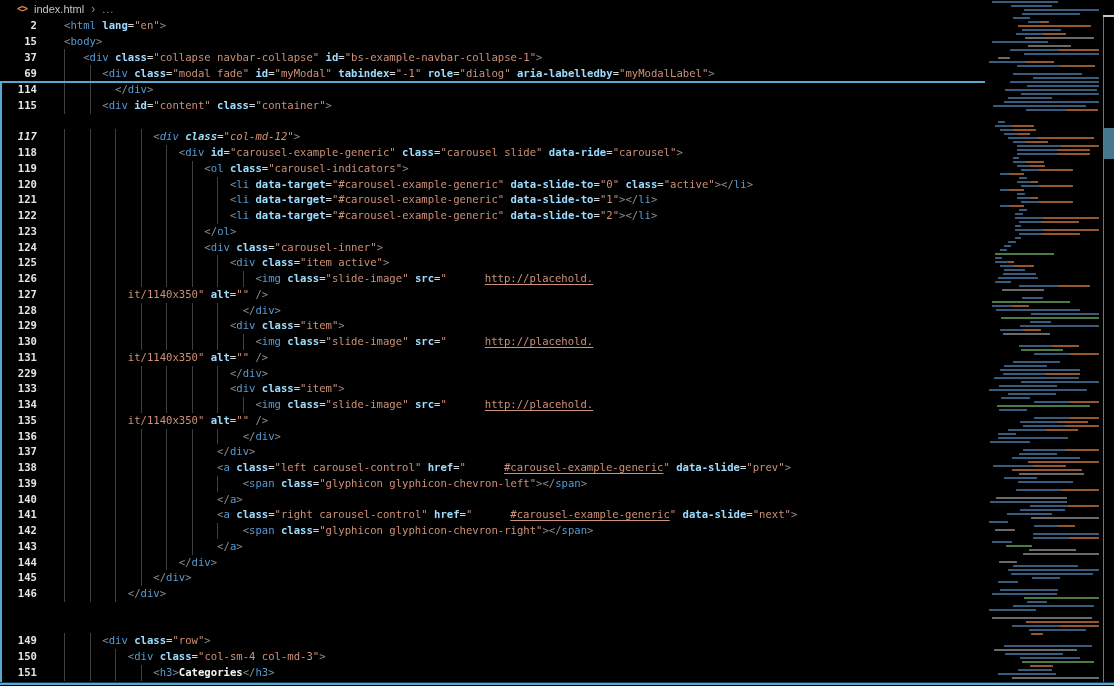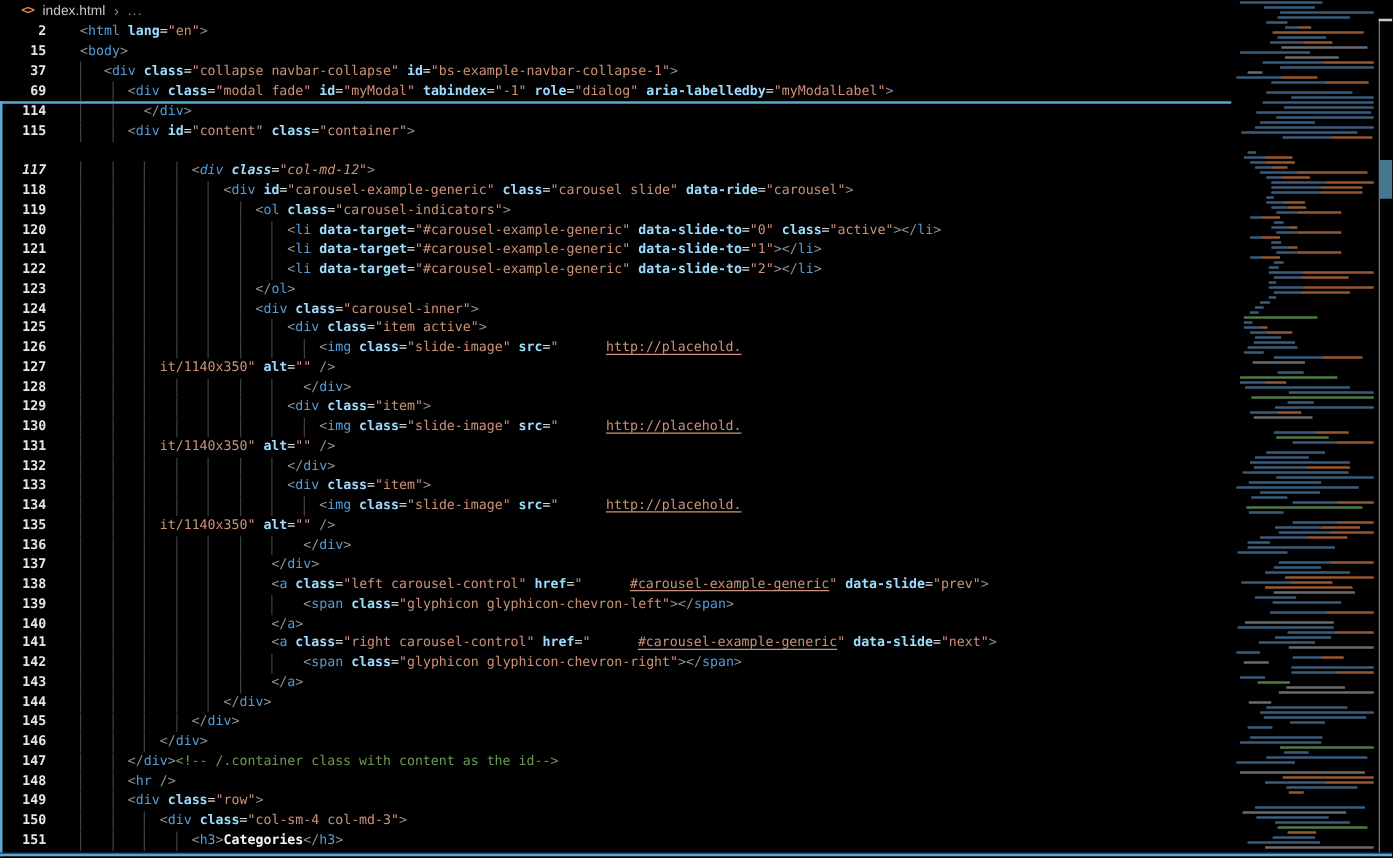--- a/index.html
+++ b/index.html
@@ -133,21 +133,21 @@
       </div>
       <div class="row" style="top: 334px; height: 15.75px; line-height: 15.75px;">
         <span class="ln">130</span>
         <span class="txt" style="padding-left: 191.4px;"><i class="guide" style="left: 0px;"></i><i class="guide" style="left: 25.52px;"></i><i class="guide" style="left: 51.04px;"></i><i class="guide" style="left: 76.56px;"></i><i class="guide" style="left: 102.08px;"></i><i class="guide" style="left: 127.6px;"></i><i class="guide" style="left: 153.12px;"></i><i class="guide" style="left: 178.64px;"></i><span class="tk-p">&lt;</span><span class="tk-t">img</span><span class="tk-a"> class</span><span class="tk-e">=</span><span class="tk-s">"slide-image"</span><span class="tk-a"> src</span><span class="tk-e">=</span><span class="tk-s">"</span><span class="tk-l">http://placehold.</span></span>
       </div>
       <div class="row" style="top: 349.75px; height: 15.75px; line-height: 15.75px;">
         <span class="ln">131</span>
         <span class="txt" style="padding-left: 63.8px;"><i class="guide" style="left: 0px;"></i><i class="guide" style="left: 25.52px;"></i><i class="guide" style="left: 51.04px;"></i><span class="tk-s">it/1140x350"</span><span class="tk-a"> alt</span><span class="tk-e">=</span><span class="tk-s">""</span><span class="tk-p"> /&gt;</span></span>
       </div>
       <div class="row" style="top: 365.5px; height: 15.75px; line-height: 15.75px;">
-        <span class="ln">132</span>
+        <span class="ln">229</span>
         <span class="txt" style="padding-left: 165.88px;"><i class="guide" style="left: 0px;"></i><i class="guide" style="left: 25.52px;"></i><i class="guide" style="left: 51.04px;"></i><i class="guide" style="left: 76.56px;"></i><i class="guide" style="left: 102.08px;"></i><i class="guide" style="left: 127.6px;"></i><i class="guide" style="left: 153.12px;"></i><span class="tk-p">&lt;/</span><span class="tk-t">div</span><span class="tk-p">&gt;</span></span>
       </div>
       <div class="row" style="top: 381.25px; height: 15.75px; line-height: 15.75px;">
         <span class="ln">133</span>
         <span class="txt" style="padding-left: 165.88px;"><i class="guide" style="left: 0px;"></i><i class="guide" style="left: 25.52px;"></i><i class="guide" style="left: 51.04px;"></i><i class="guide" style="left: 76.56px;"></i><i class="guide" style="left: 102.08px;"></i><i class="guide" style="left: 127.6px;"></i><i class="guide" style="left: 153.12px;"></i><span class="tk-p">&lt;</span><span class="tk-t">div</span><span class="tk-a"> class</span><span class="tk-e">=</span><span class="tk-s">"item"</span><span class="tk-p">&gt;</span></span>
       </div>
       <div class="row" style="top: 397px; height: 15.75px; line-height: 15.75px;">
         <span class="ln">134</span>
         <span class="txt" style="padding-left: 191.4px;"><i class="guide" style="left: 0px;"></i><i class="guide" style="left: 25.52px;"></i><i class="guide" style="left: 51.04px;"></i><i class="guide" style="left: 76.56px;"></i><i class="guide" style="left: 102.08px;"></i><i class="guide" style="left: 127.6px;"></i><i class="guide" style="left: 153.12px;"></i><i class="guide" style="left: 178.64px;"></i><span class="tk-p">&lt;</span><span class="tk-t">img</span><span class="tk-a"> class</span><span class="tk-e">=</span><span class="tk-s">"slide-image"</span><span class="tk-a"> src</span><span class="tk-e">=</span><span class="tk-s">"</span><span class="tk-l">http://placehold.</span></span>
       </div>
@@ -191,28 +191,20 @@
         <span class="ln">144</span>
         <span class="txt" style="padding-left: 114.84px;"><i class="guide" style="left: 0px;"></i><i class="guide" style="left: 25.52px;"></i><i class="guide" style="left: 51.04px;"></i><i class="guide" style="left: 76.56px;"></i><i class="guide" style="left: 102.08px;"></i><span class="tk-p">&lt;/</span><span class="tk-t">div</span><span class="tk-p">&gt;</span></span>
       </div>
       <div class="row" style="top: 570.25px; height: 15.75px; line-height: 15.75px;">
         <span class="ln">145</span>
         <span class="txt" style="padding-left: 89.32px;"><i class="guide" style="left: 0px;"></i><i class="guide" style="left: 25.52px;"></i><i class="guide" style="left: 51.04px;"></i><i class="guide" style="left: 76.56px;"></i><span class="tk-p">&lt;/</span><span class="tk-t">div</span><span class="tk-p">&gt;</span></span>
       </div>
       <div class="row" style="top: 586px; height: 15.75px; line-height: 15.75px;">
         <span class="ln">146</span>
         <span class="txt" style="padding-left: 63.8px;"><i class="guide" style="left: 0px;"></i><i class="guide" style="left: 25.52px;"></i><i class="guide" style="left: 51.04px;"></i><span class="tk-p">&lt;/</span><span class="tk-t">div</span><span class="tk-p">&gt;</span></span>
-      </div>
-      <div class="row" style="top: 601.75px; height: 15.75px; line-height: 15.75px;">
-        <span class="ln">147</span>
-        <span class="txt" style="padding-left: 38.28px;"><i class="guide" style="left: 0px;"></i><i class="guide" style="left: 25.52px;"></i><span class="tk-p">&lt;/</span><span class="tk-t">div</span><span class="tk-p">&gt;</span><span class="tk-c">&lt;!-- /.container class with content as the id--&gt;</span></span>
-      </div>
-      <div class="row" style="top: 617.5px; height: 15.75px; line-height: 15.75px;">
-        <span class="ln">148</span>
-        <span class="txt" style="padding-left: 38.28px;"><i class="guide" style="left: 0px;"></i><i class="guide" style="left: 25.52px;"></i><span class="tk-p">&lt;</span><span class="tk-t">hr</span><span class="tk-p"> /&gt;</span></span>
       </div>
       <div class="row" style="top: 633.25px; height: 15.75px; line-height: 15.75px;">
         <span class="ln">149</span>
         <span class="txt" style="padding-left: 38.28px;"><i class="guide" style="left: 0px;"></i><i class="guide" style="left: 25.52px;"></i><span class="tk-p">&lt;</span><span class="tk-t">div</span><span class="tk-a"> class</span><span class="tk-e">=</span><span class="tk-s">"row"</span><span class="tk-p">&gt;</span></span>
       </div>
       <div class="row" style="top: 649px; height: 15.75px; line-height: 15.75px;">
         <span class="ln">150</span>
         <span class="txt" style="padding-left: 63.8px;"><i class="guide" style="left: 0px;"></i><i class="guide" style="left: 25.52px;"></i><i class="guide" style="left: 51.04px;"></i><span class="tk-p">&lt;</span><span class="tk-t">div</span><span class="tk-a"> class</span><span class="tk-e">=</span><span class="tk-s">"col-sm-4 col-md-3"</span><span class="tk-p">&gt;</span></span>
       </div>
       <div class="row" style="top: 664.75px; height: 15.75px; line-height: 15.75px;">

